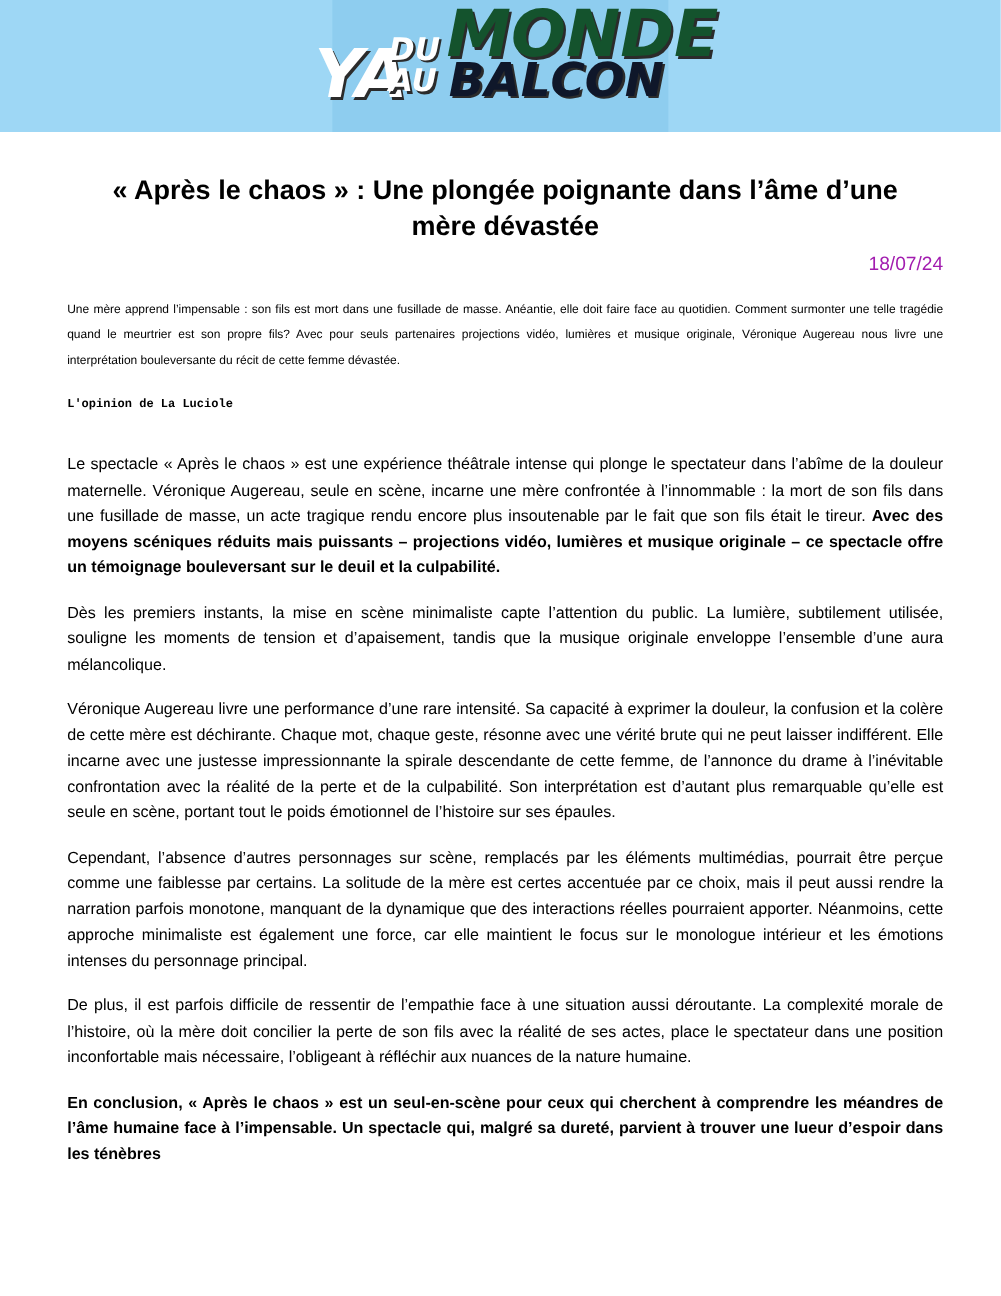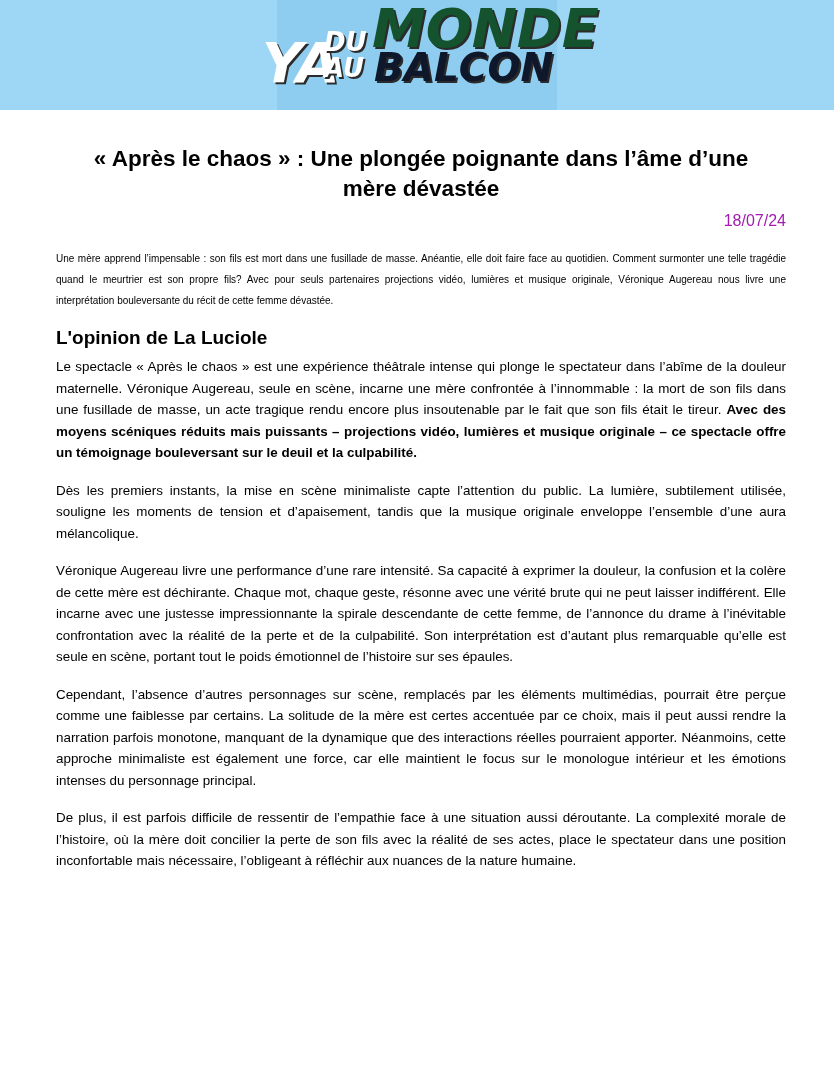--- a/index.html
+++ b/index.html
@@ -130,24 +130,25 @@
     margin: 8px 0 18px 0;
     color: #a21caf;
   }
   .lede {
     font-size: 10px;
     line-height: 21px;
     text-align: justify;
     margin: 0 0 16px 0;
   }
   .subhead {
-    font-size: 19px;
+    font-size: 10px;
     line-height: 21px;
     font-weight: bold;
-    margin: 0 0 8px 0;
+    margin: 0 0 28px 0;
+    font-family: Liberation Mono, monospace;
   }
   p.body-par {
     font-size: 13.4px;
     line-height: 21.5px;
     text-align: justify;
     margin: 0 0 16px 0;
   }
   p.body-par.bold-par {
     font-weight: bold;
   }
@@ -184,14 +185,15 @@
   <p class="body-par"><span>Le spectacle « Après le chaos » est une expérience théâtrale intense qui plonge le spectateur dans l’abîme de la douleur maternelle. Véronique Augereau, seule en scène, incarne une mère confrontée à l’innommable : la mort de son fils dans une fusillade de masse, un acte tragique rendu encore plus insoutenable par le fait que son fils était le tireur. </span><span class="b">Avec des moyens scéniques réduits mais puissants – projections vidéo, lumières et musique originale – ce spectacle offre un témoignage bouleversant sur le deuil et la culpabilité.</span></p>
 
   <p class="body-par">Dès les premiers instants, la mise en scène minimaliste capte l’attention du public. La lumière, subtilement utilisée, souligne les moments de tension et d’apaisement, tandis que la musique originale enveloppe l’ensemble d’une aura mélancolique.</p>
 
   <p class="body-par">Véronique Augereau livre une performance d’une rare intensité. Sa capacité à exprimer la douleur, la confusion et la colère de cette mère est déchirante. Chaque mot, chaque geste, résonne avec une vérité brute qui ne peut laisser indifférent. Elle incarne avec une justesse impressionnante la spirale descendante de cette femme, de l’annonce du drame à l’inévitable confrontation avec la réalité de la perte et de la culpabilité. Son interprétation est d’autant plus remarquable qu’elle est seule en scène, portant tout le poids émotionnel de l’histoire sur ses épaules.</p>
 
   <p class="body-par">Cependant, l’absence d’autres personnages sur scène, remplacés par les éléments multimédias, pourrait être perçue comme une faiblesse par certains. La solitude de la mère est certes accentuée par ce choix, mais il peut aussi rendre la narration parfois monotone, manquant de la dynamique que des interactions réelles pourraient apporter. Néanmoins, cette approche minimaliste est également une force, car elle maintient le focus sur le monologue intérieur et les émotions intenses du personnage principal.</p>
 
   <p class="body-par">De plus, il est parfois difficile de ressentir de l’empathie face à une situation aussi déroutante. La complexité morale de l’histoire, où la mère doit concilier la perte de son fils avec la réalité de ses actes, place le spectateur dans une position inconfortable mais nécessaire, l’obligeant à réfléchir aux nuances de la nature humaine.</p>
 
+  <p class="body-par bold-par">En conclusion, « Après le chaos » est un seul-en-scène pour ceux qui cherchent à comprendre les méandres de l’âme humaine face à l’impensable. Un spectacle qui, malgré sa dureté, parvient à trouver une lueur d’espoir dans les ténèbres</p>
 
 </div>
 
 </body></html>

